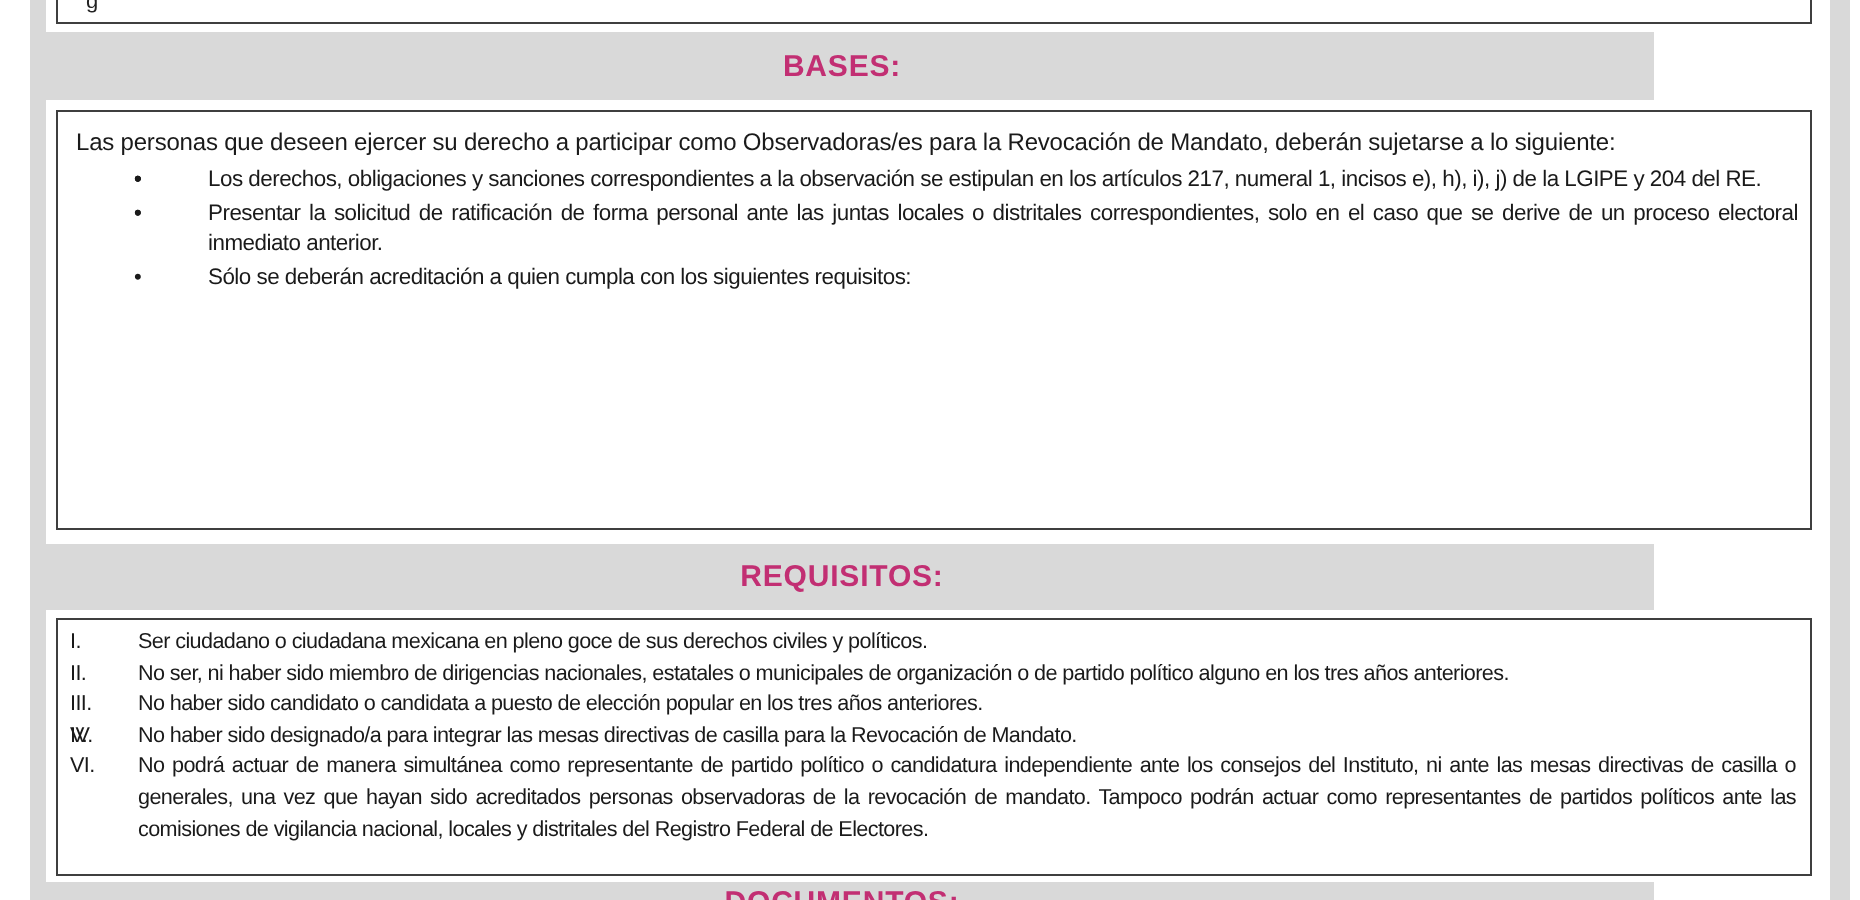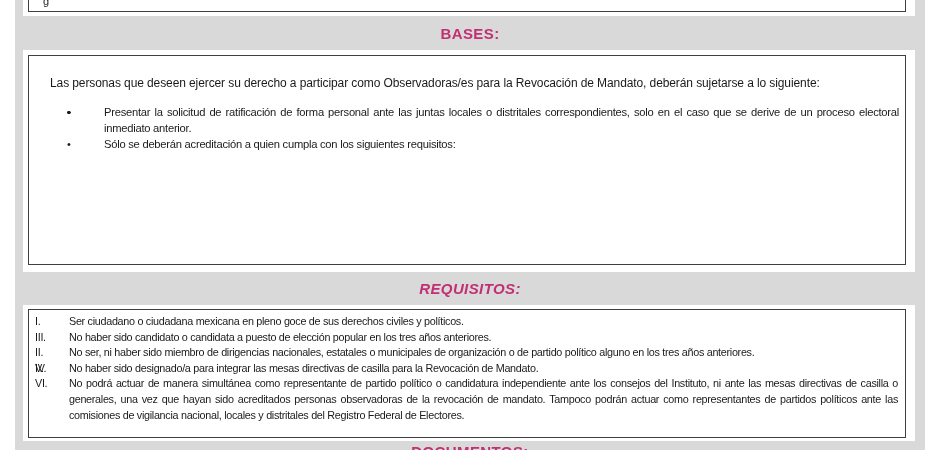--- a/index.html
+++ b/index.html
@@ -21,40 +21,40 @@
 
   .top-partial-box{
     position:absolute;left:28px;top:-32px;width:878px;height:44px;
     background:#fff;border:1px solid var(--box-border);
   }
   .top-partial-box .fragment{
     position:absolute;left:14px;top:27px;font-size:11px;line-height:11px;color:#222;
   }
 
   .band{
-    position:absolute;left:15px;width:910px;background:var(--band);
+    position:absolute;left:15px;width:812px;background:var(--band);
     display:flex;align-items:center;justify-content:center;
   }
   .band .title{
     color:var(--accent);font-weight:bold;font-size:15px;letter-spacing:.4px;
   }
   .band.bases{top:16px;height:34px;}
-  .band.requisitos{top:272px;height:33px;font-style:italic;}
+  .band.requisitos{top:272px;height:33px;}
   .band.documentos{top:441px;height:30px;align-items:flex-start;}
   .band.documentos .title{margin-top:2px;}
 
   .content-box{
     position:absolute;left:28px;width:878px;background:#fff;
     border:1px solid var(--box-border);overflow:hidden;
   }
   .content-box.bases-box{top:55px;height:210px;padding:6px 6px 0 9px;}
   .content-box.requisitos-box{top:309px;height:129px;padding:4px 7px 0 6px;}
 
   .intro{
-    margin:12px;font-size:12px;line-height:19px;text-align:justify;
+    margin:0;font-size:12px;line-height:19px;text-align:justify;
     letter-spacing:-0.1px;
   }
   ul.bullets{list-style:none;margin:2px 0 0 0;padding:0;}
   ul.bullets li{
     position:relative;padding-left:66px;margin-bottom:1px;
     font-size:11.2px;line-height:15.5px;text-align:justify;letter-spacing:-0.25px;
   }
   ul.bullets li .marker{
     position:absolute;left:29px;top:0;font-size:11px;line-height:15.5px;
   }
@@ -85,20 +85,21 @@
   <p class="intro">Las personas que deseen ejercer su derecho a participar como Observadoras/es para la Revocación de Mandato, deberán sujetarse a lo siguiente:</p>
   <ul class="bullets">
     <li>
       <span class="marker">•</span>
     </li>
     <li>
       <span class="marker">•</span>
     </li>
     <li>
       <span class="marker">•</span>
+      <span>Los derechos, obligaciones y sanciones correspondientes a la observación se estipulan en los artículos 217, numeral 1, incisos e), h), i), j) de la LGIPE y 204 del RE.</span>
     </li>
     <li>
       <span class="marker">•</span>
     </li>
     <li>
       <span class="marker">•</span>
       <span>Presentar la solicitud de ratificación de forma personal ante las juntas locales o distritales correspondientes, solo en el caso que se derive de un proceso electoral inmediato anterior.</span>
     </li>
     <li>
       <span class="marker">•</span>
@@ -110,26 +111,26 @@
 <div class="band requisitos">
   <span class="title">REQUISITOS:</span>
 </div>
 
 <div class="content-box requisitos-box">
   <div class="ritem">
     <span class="numeral">I.</span>
     <span>Ser ciudadano o ciudadana mexicana en pleno goce de sus derechos civiles y políticos.</span>
   </div>
   <div class="ritem">
+    <span class="numeral">II.</span>
+    <span>No ser, ni haber sido miembro de dirigencias nacionales, estatales o municipales de organización o de partido político alguno en los tres años anteriores.</span>
+  </div>
+  <div class="ritem">
     <span class="numeral">III.</span>
     <span>No haber sido candidato o candidata a puesto de elección popular en los tres años anteriores.</span>
-  </div>
-  <div class="ritem">
-    <span class="numeral">II.</span>
-    <span>No ser, ni haber sido miembro de dirigencias nacionales, estatales o municipales de organización o de partido político alguno en los tres años anteriores.</span>
   </div>
   <div class="ritem">
     <span class="numeral">IV.</span>
   </div>
   <div class="ritem">
     <span class="numeral">V.</span>
     <span>No haber sido designado/a para integrar las mesas directivas de casilla para la Revocación de Mandato.</span>
   </div>
   <div class="ritem">
     <span class="numeral">VI.</span>

